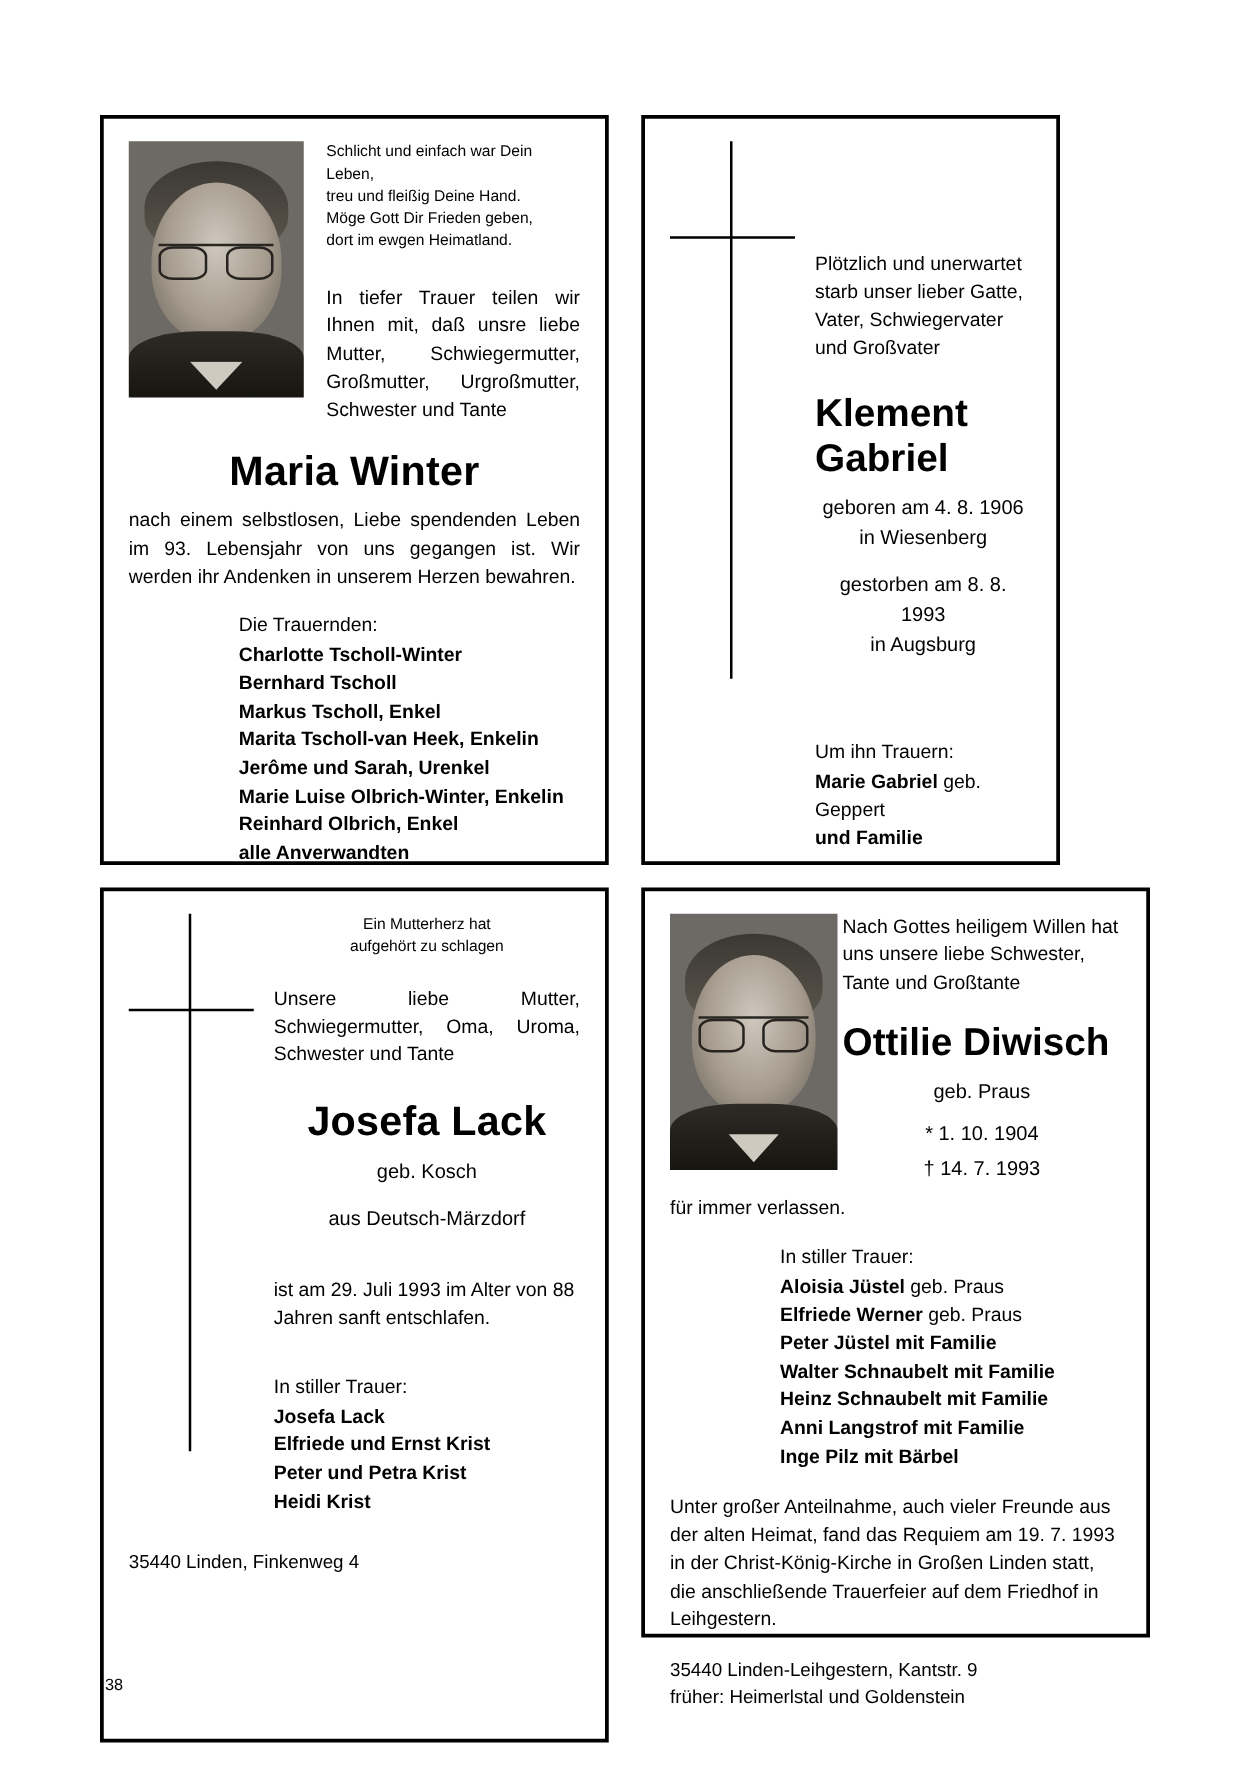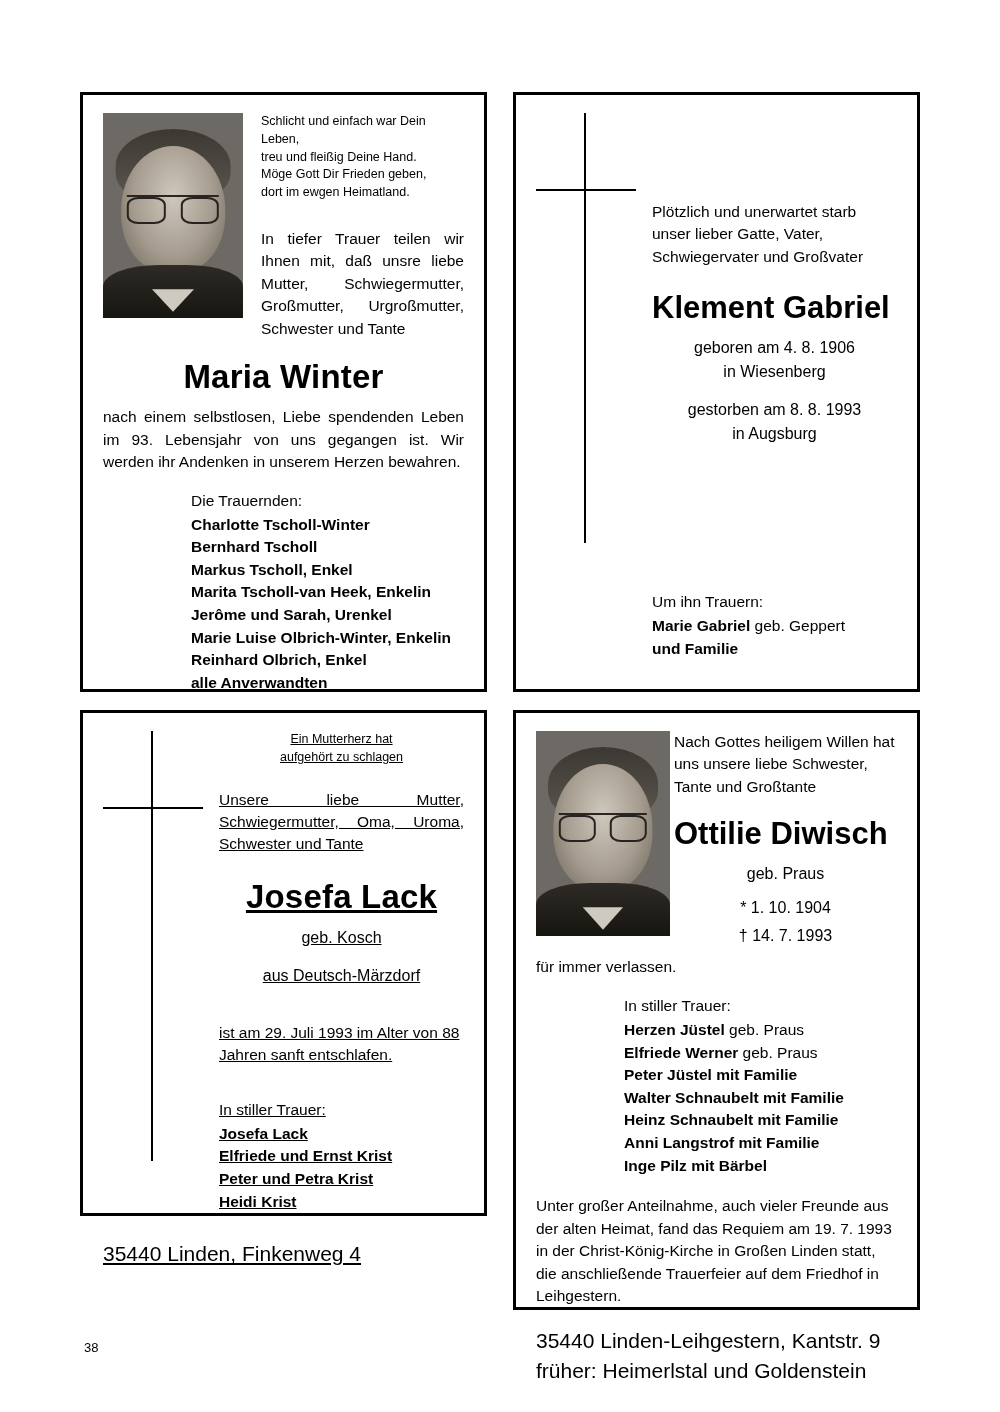--- a/index.html
+++ b/index.html
@@ -32,22 +32,22 @@
     margin-bottom: 18px;
   }
   .card {
     border: 3px solid #000;
     background: #fff;
     box-sizing: border-box;
     padding: 18px 20px 16px 20px;
     position: relative;
   }
   .card-a { width: 407px; height: 600px; }
-  .card-b { width: 407px; height: 600px; }
-  .card-c { width: 407px; height: 506px; text-decoration: underline; }
+  .card-b { width: 335px; height: 600px; }
+  .card-c { width: 407px; height: 684px; }
   .card-d { width: 407px; height: 600px; }
 
   
   .photo {
     width: 140px;
     height: 205px;
     background: #6d6a66;
     display: block;
     position: relative;
     overflow: hidden;
@@ -170,21 +170,21 @@
     text-align: center;
     line-height: 1.5;
   }
   .mourners {
     font-size: 15.5px;
     font-weight: bold;
     line-height: 1.46;
   }
   .mourners .reg { font-weight: normal; }
   .lbl { font-size: 15.5px; }
-  .addr { font-size: 21px; line-height: 1.45; }
+  .addr { font-size: 15px; line-height: 1.45; }
 
   .flexrow { display: flex; }
   .col { flex: 1 1 auto; }
 
   .mt4 { margin-top: 4px; }
   .mt8 { margin-top: 8px; }
   .mt10 { margin-top: 10px; }
   .mt14 { margin-top: 14px; }
   .mt18 { margin-top: 18px; }
   .mt22 { margin-top: 22px; }
@@ -310,21 +310,21 @@
             <div class="name-lg mt18">Ottilie Diwisch</div>
             <div class="sub mt10">geb. Praus</div>
             <div class="sub mt10">* 1. 10. 1904</div>
             <div class="sub mt4">† 14. 7. 1993</div>
           </div>
         </div>
         <div class="txt mt8">für immer verlassen.</div>
         <div style="padding-left:88px;">
           <div class="lbl mt18">In stiller Trauer:</div>
           <div class="mourners mt4">
-            <div><span>Herzen Jüstel</span><span class="reg"> geb. Praus</span></div>
+            <div><span>Aloisia Jüstel</span><span class="reg"> geb. Praus</span></div>
             <div><span>Elfriede Werner</span><span class="reg"> geb. Praus</span></div>
             <div><span>Peter Jüstel mit Familie</span><span class="reg"></span></div>
             <div><span>Walter Schnaubelt mit Familie</span><span class="reg"></span></div>
             <div><span>Heinz Schnaubelt mit Familie</span><span class="reg"></span></div>
             <div><span>Anni Langstrof mit Familie</span><span class="reg"></span></div>
             <div><span>Inge Pilz mit Bärbel</span><span class="reg"></span></div>
           </div>
         </div>
         <div class="txt mt18">Unter großer Anteilnahme, auch vieler Freunde aus der alten Heimat, fand das Requiem am 19. 7. 1993 in der Christ-König-Kirche in Großen Linden statt, die anschließende Trauerfeier auf dem Friedhof in Leihgestern.</div>
         <div class="addr mt18" style="white-space:pre-line;">35440 Linden-Leihgestern, Kantstr. 9

